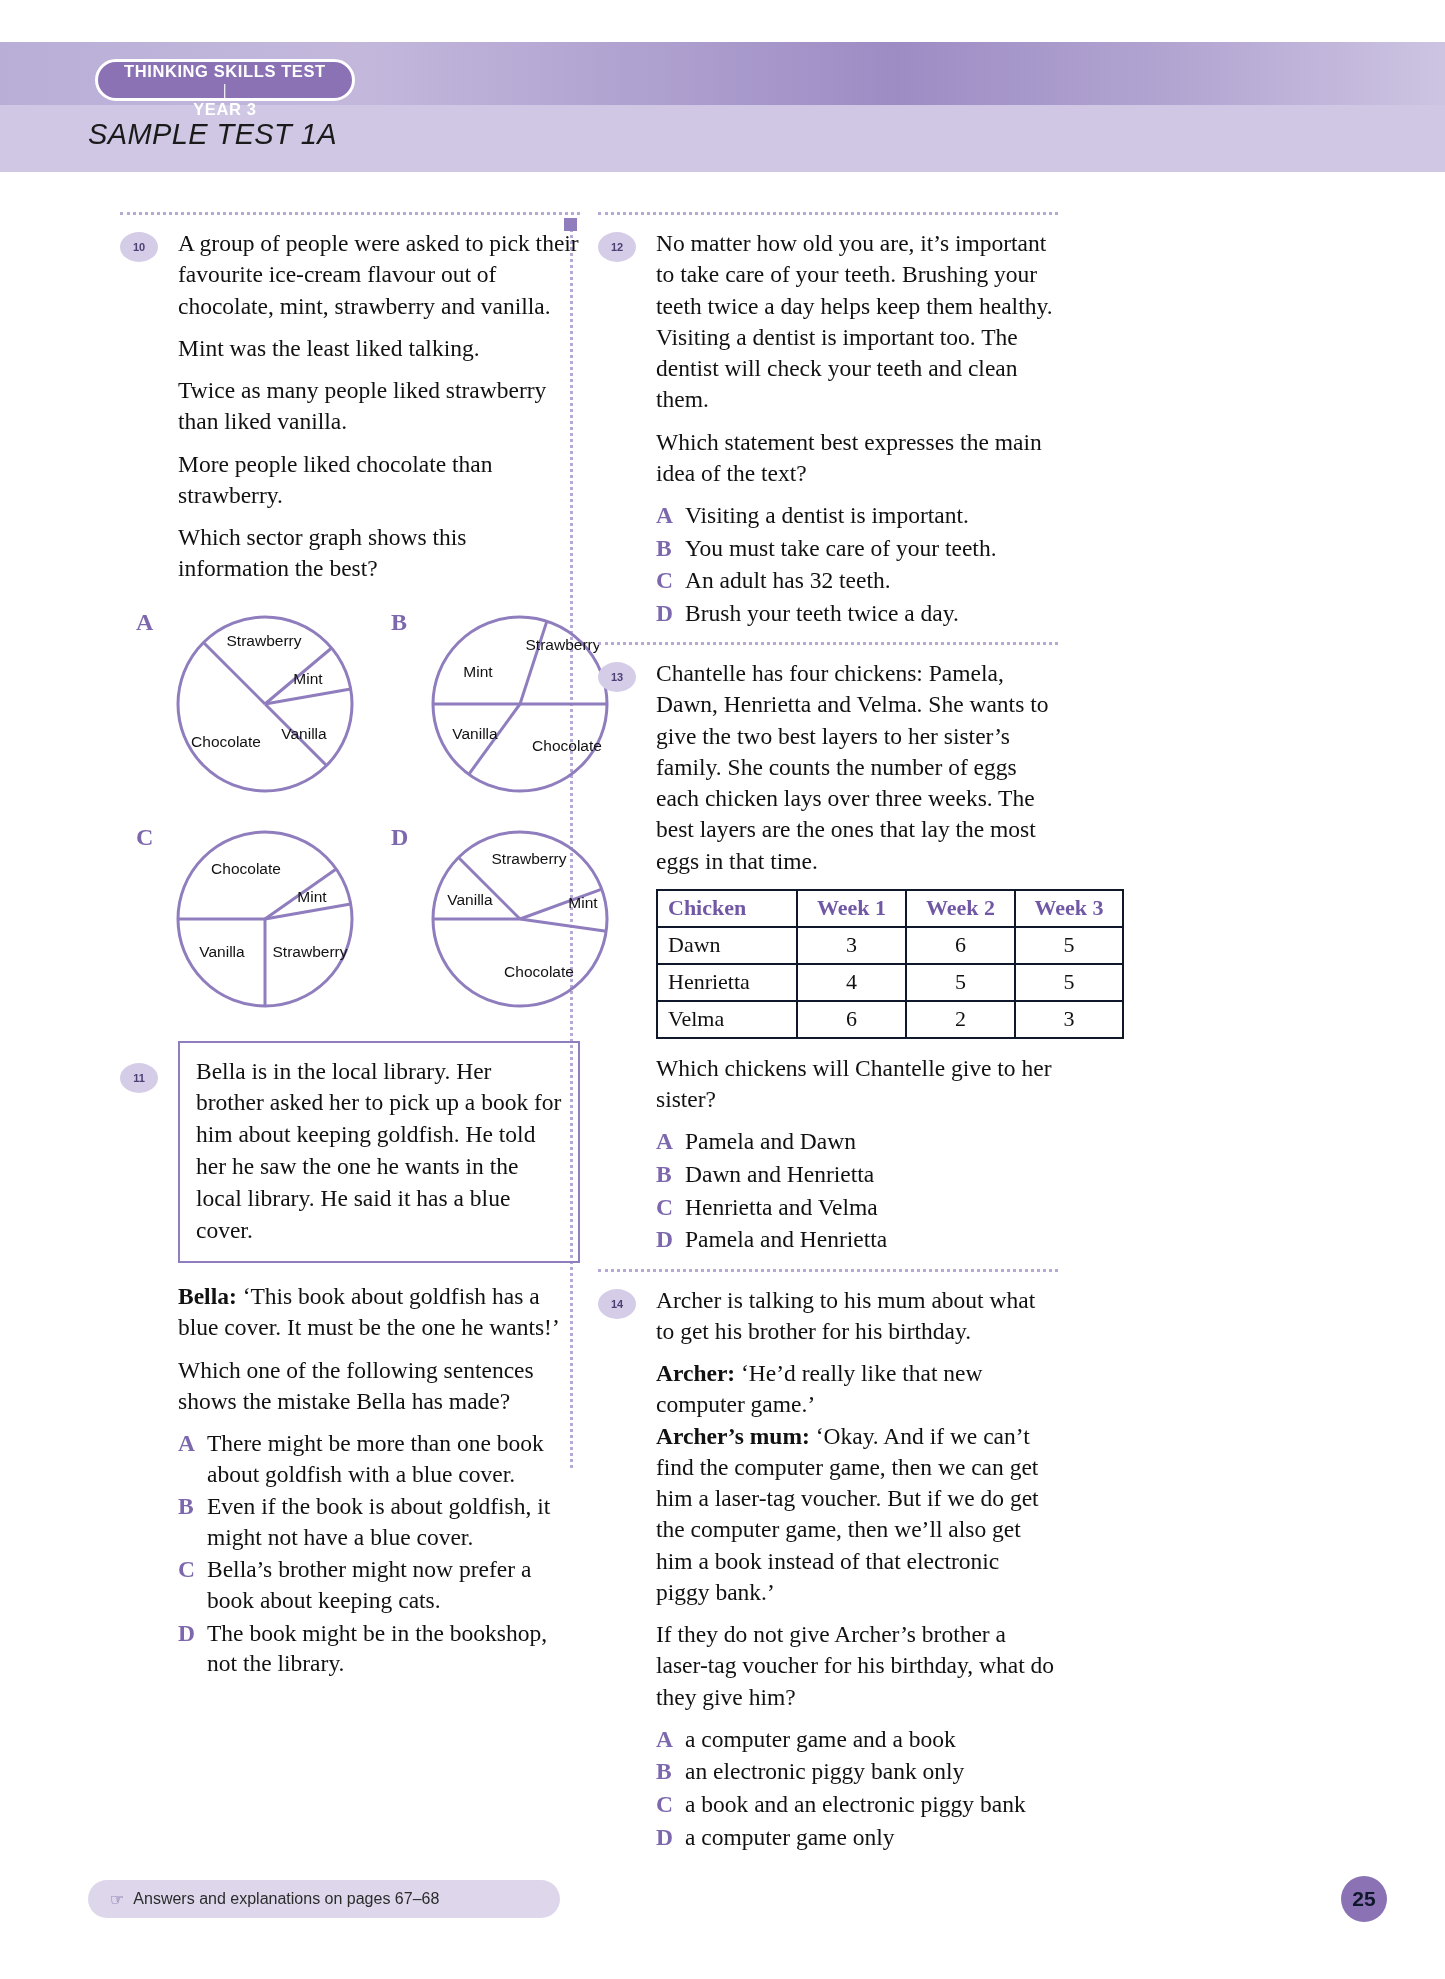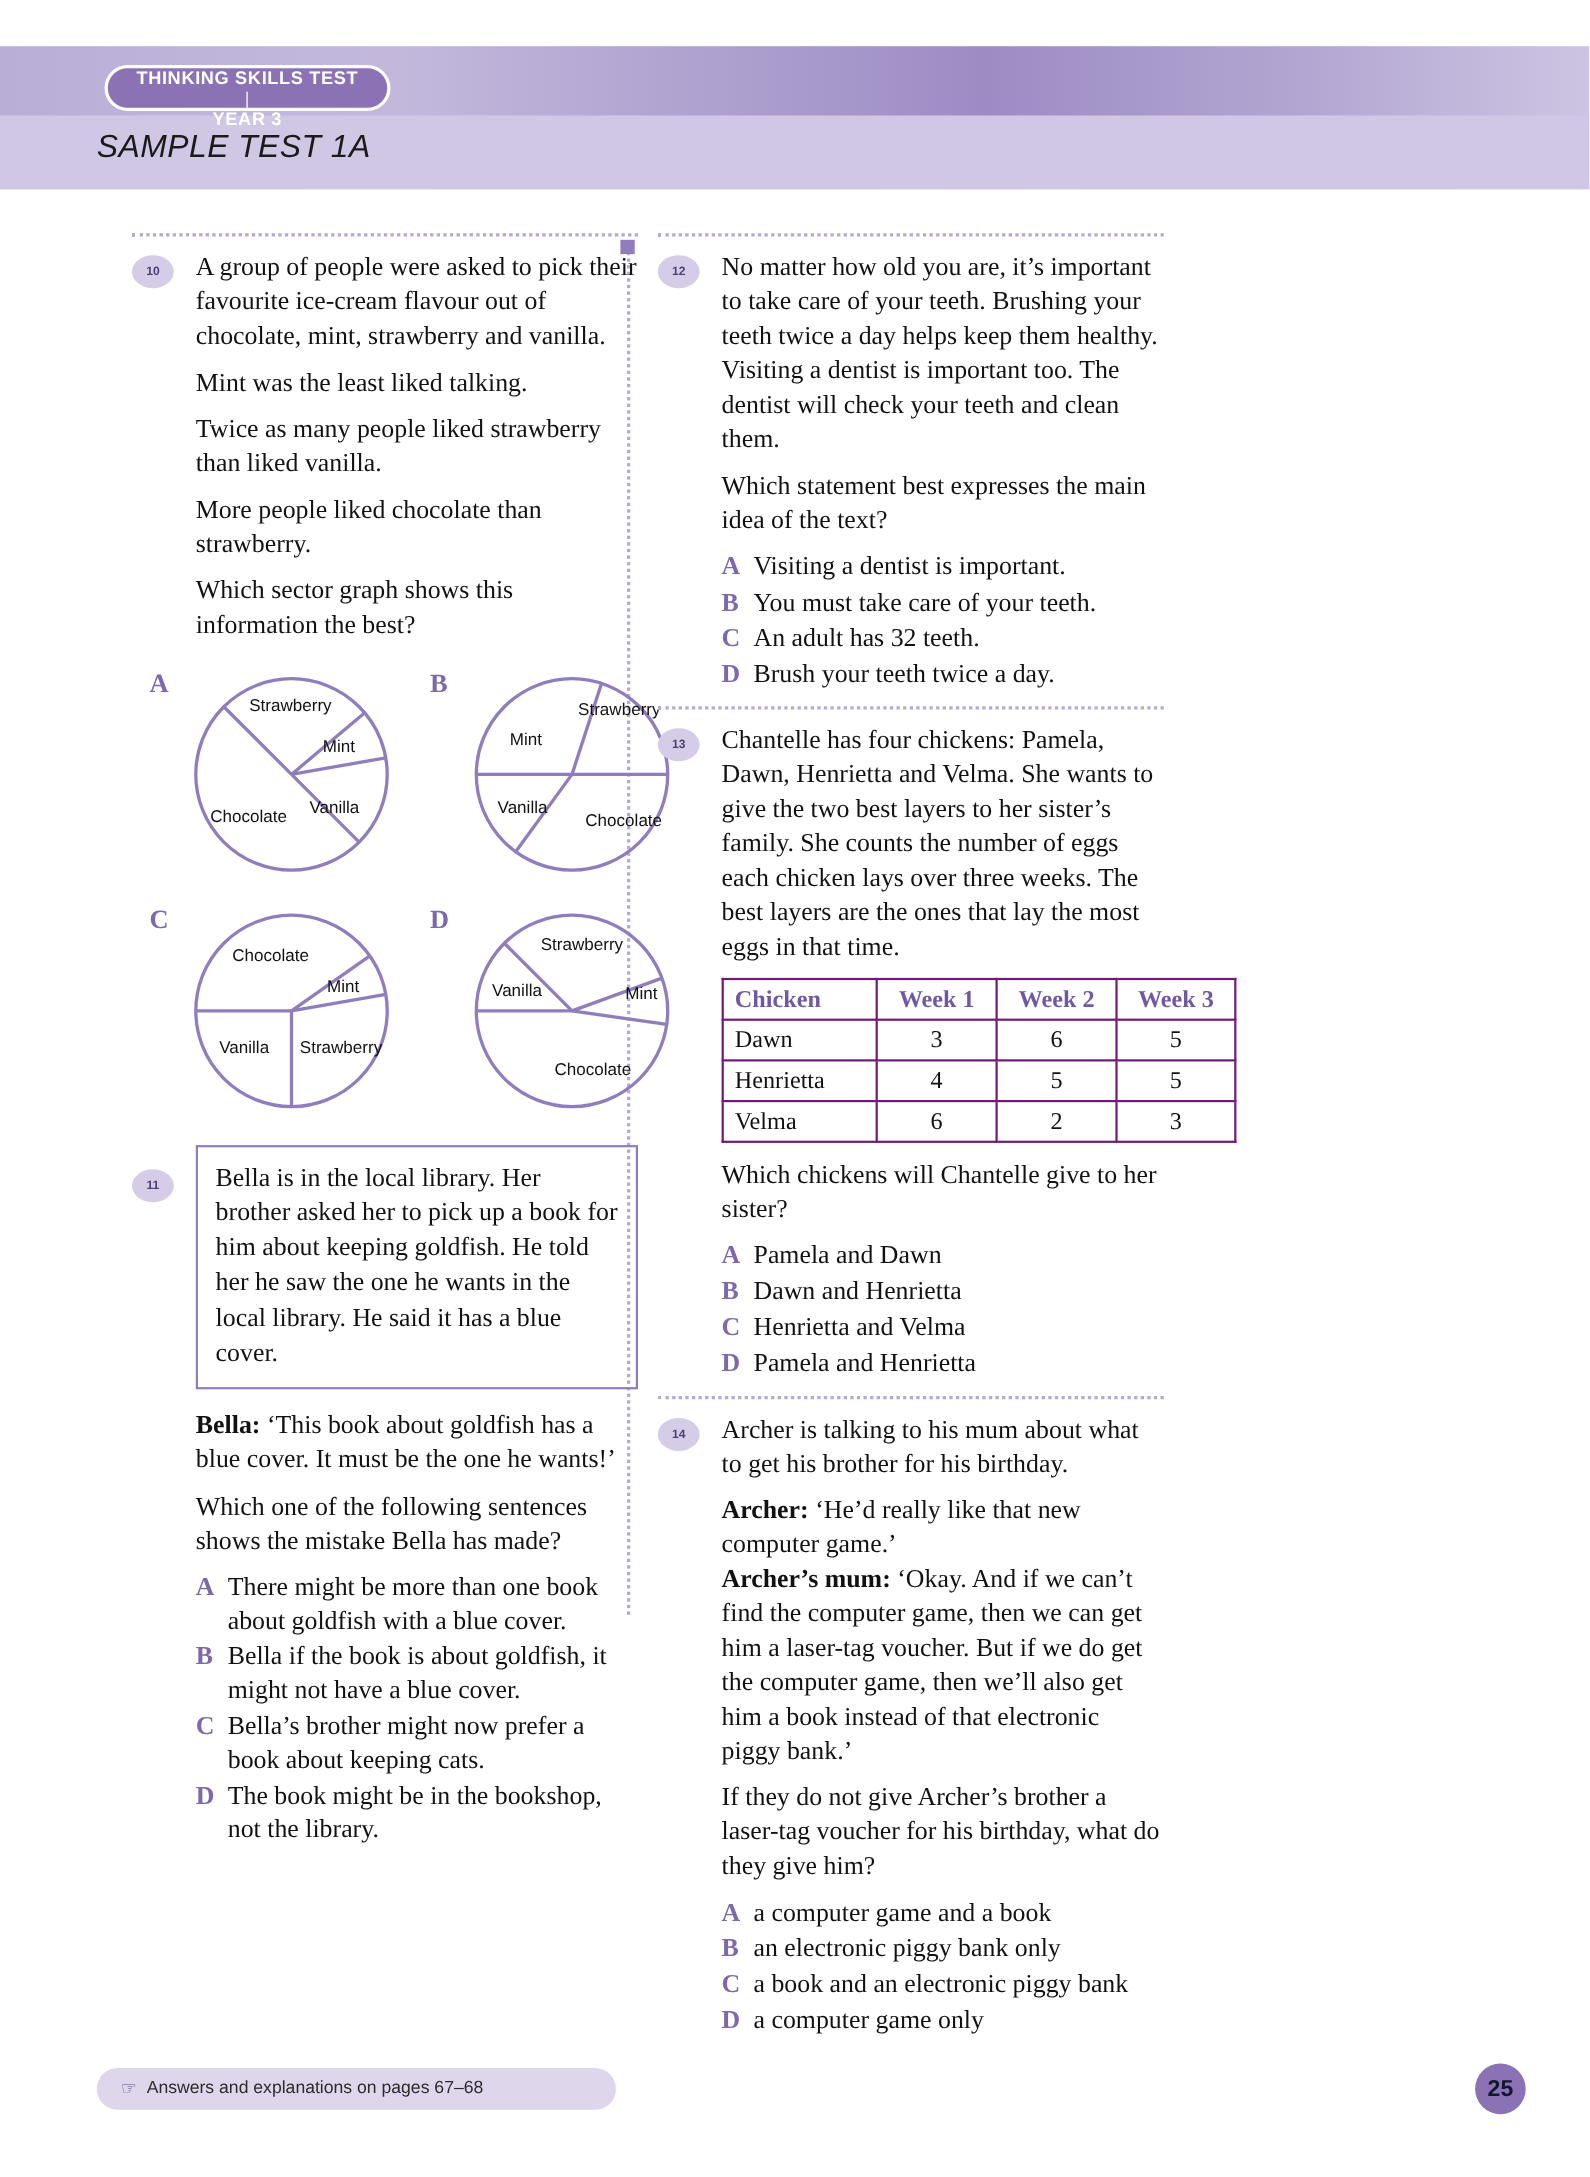--- a/index.html
+++ b/index.html
@@ -165,21 +165,21 @@
 
   
   table.data-table {
     border-collapse: collapse;
     margin: 12px 0 14px 0;
     width: 466px;
     table-layout: fixed;
   }
   table.data-table th,
   table.data-table td {
-    border: 2px solid #701a75;
+    border: 2px solid #0f172a;
     height: 37px;
     font-size: 22px;
     color: #111;
     padding: 0 10px;
   }
   table.data-table th {
     color: #7158a4;
     font-weight: bold;
     text-align: center;
   }
@@ -346,21 +346,21 @@
     <p class="qtext" style="margin-top:18px;"><span class="speaker">Bella:</span> <span>‘This book about goldfish has a blue cover. It must be the one he wants!’</span></p>
 
     <p class="qtext">Which one of the following sentences shows the mistake Bella has made?</p>
 
     <div class="opt">
       <span class="opt-letter">A</span>
       <span class="opt-text">There might be more than one book about goldfish with a blue cover.</span>
     </div>
     <div class="opt">
       <span class="opt-letter">B</span>
-      <span class="opt-text">Bella if the book is about goldfish, it might not have a blue cover.</span>
+      <span class="opt-text">Even if the book is about goldfish, it might not have a blue cover.</span>
     </div>
     <div class="opt">
       <span class="opt-letter">C</span>
       <span class="opt-text">Bella’s brother might now prefer a book about keeping cats.</span>
     </div>
     <div class="opt">
       <span class="opt-letter">D</span>
       <span class="opt-text">The book might be in the bookshop, not the library.</span>
     </div>
   </div>

